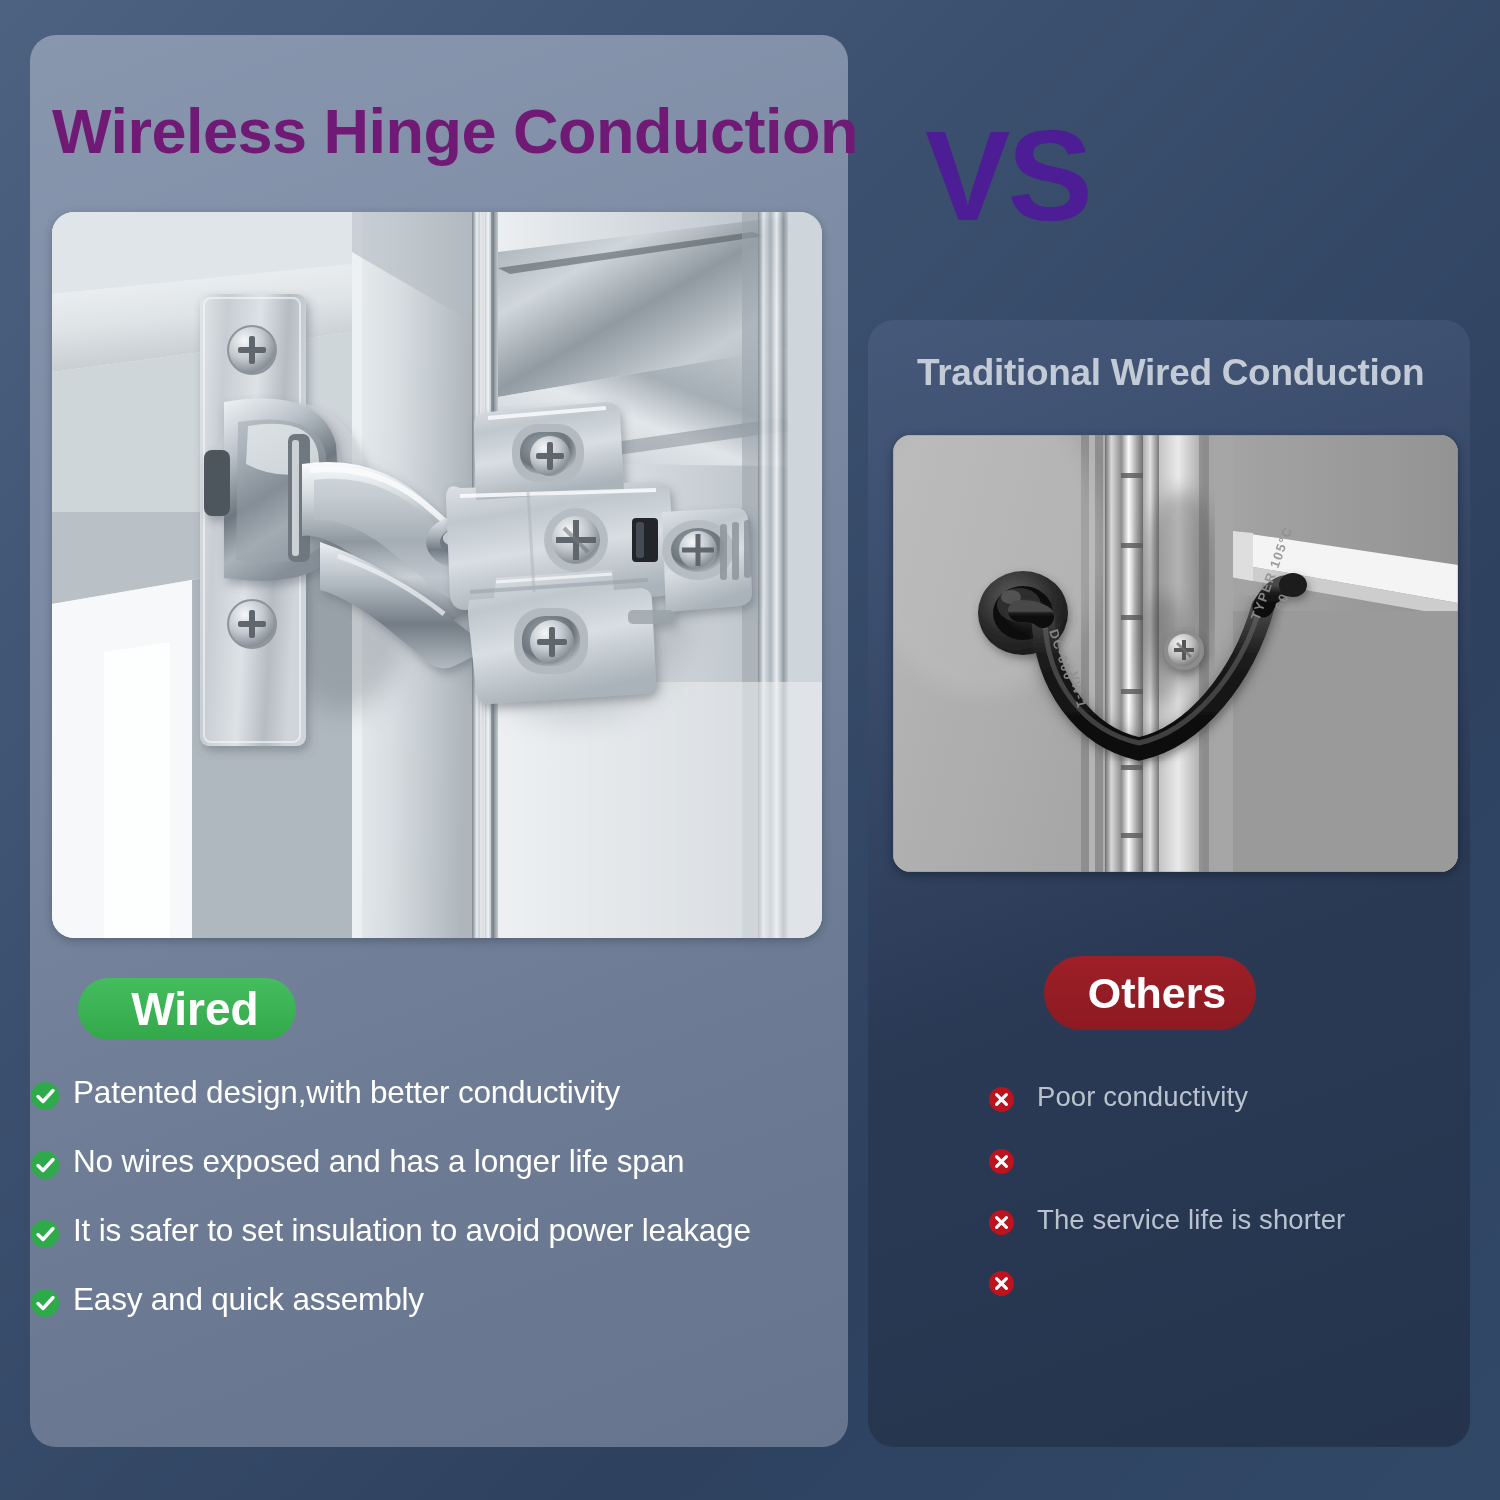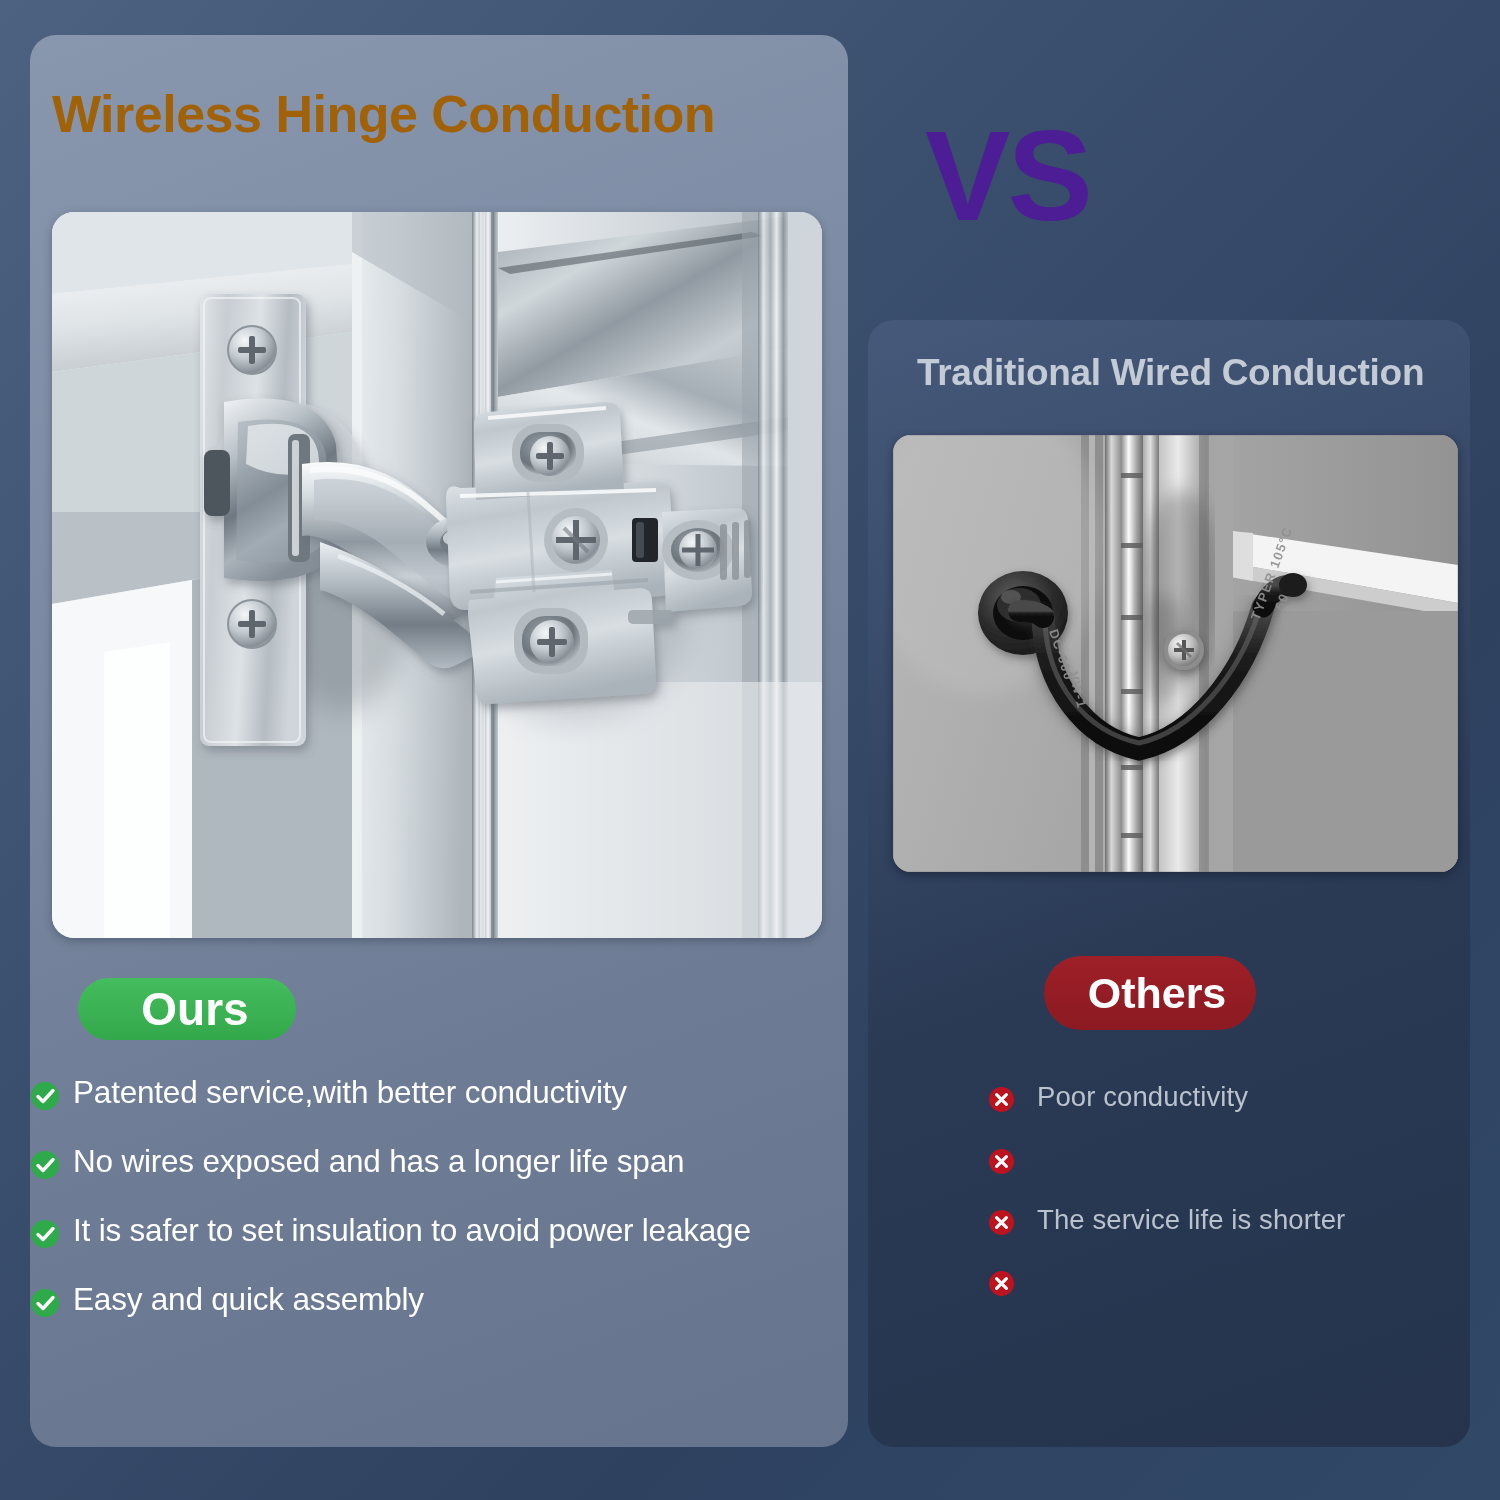--- a/index.html
+++ b/index.html
@@ -24,22 +24,22 @@
   .panel-right {
     position: absolute;
     left: 868px; top: 320px; width: 602px; height: 1127px;
     border-radius: 26px;
     background: linear-gradient(160deg, #47597a 0%, #3e5070 18%, #2a3a55 55%, #25344c 100%);
     overflow: hidden;
   }
 
   
   .title-left {
-    position: absolute; left: 52px; top: 84px;
-    font-size: 52px; font-weight: bold; color: #a16207;
+    position: absolute; left: 52px; top: 95px;
+    font-size: 63px; font-weight: bold; color: #701a75;
     letter-spacing: -0.5px; white-space: nowrap;
   }
   .vs-badge {
     position: absolute; left: 925px; top: 112px;
     font-size: 128px; font-weight: bold; color: #4c1d95;
     letter-spacing: -3px; line-height: 1;
   }
   .title-right {
     position: absolute; left: 893px; top: 352px;
     font-size: 37px; font-weight: bold; color: #c3cbd6;
@@ -344,31 +344,31 @@
       <rect x="470" y="404" width="58" height="50" rx="23" fill="url(#holeG)"></rect>
       <circle cx="500" cy="430" r="22" fill="url(#screwG)"></circle>
       <rect x="485" y="427" width="30" height="6" rx="2" fill="#5e666e"></rect>
       <rect x="497" y="415" width="6" height="30" rx="2" fill="#5e666e"></rect>
 
       <rect x="576" y="398" width="46" height="14" rx="5" fill="#9aa2a9" opacity="0.8"></rect>
     </g>
   </svg>
 </div>
 
-<div class="badge badge-ours">Ours</div>
+<div class="badge badge-ours">Wired</div>
 
 <div class="list-left">
   <div class="row-left">
     <span class="ico">
       <svg width="30" height="30" viewBox="0 0 30 30">
         <circle cx="15" cy="15" r="14" fill="#2eaa4a"></circle>
         <path d="M8 15.5 l5 5 l10 -11" fill="none" stroke="#ffffff" stroke-width="3.4" stroke-linecap="round" stroke-linejoin="round"></path>
       </svg>
     </span>
-    <span class="txt">Patented service,with better conductivity</span>
+    <span class="txt">Patented design,with better conductivity</span>
   </div>
   <div class="row-left">
     <span class="ico">
       <svg width="30" height="30" viewBox="0 0 30 30">
         <circle cx="15" cy="15" r="14" fill="#2eaa4a"></circle>
         <path d="M8 15.5 l5 5 l10 -11" fill="none" stroke="#ffffff" stroke-width="3.4" stroke-linecap="round" stroke-linejoin="round"></path>
       </svg>
     </span>
     <span class="txt">No wires exposed and has a longer life span</span>
   </div>

